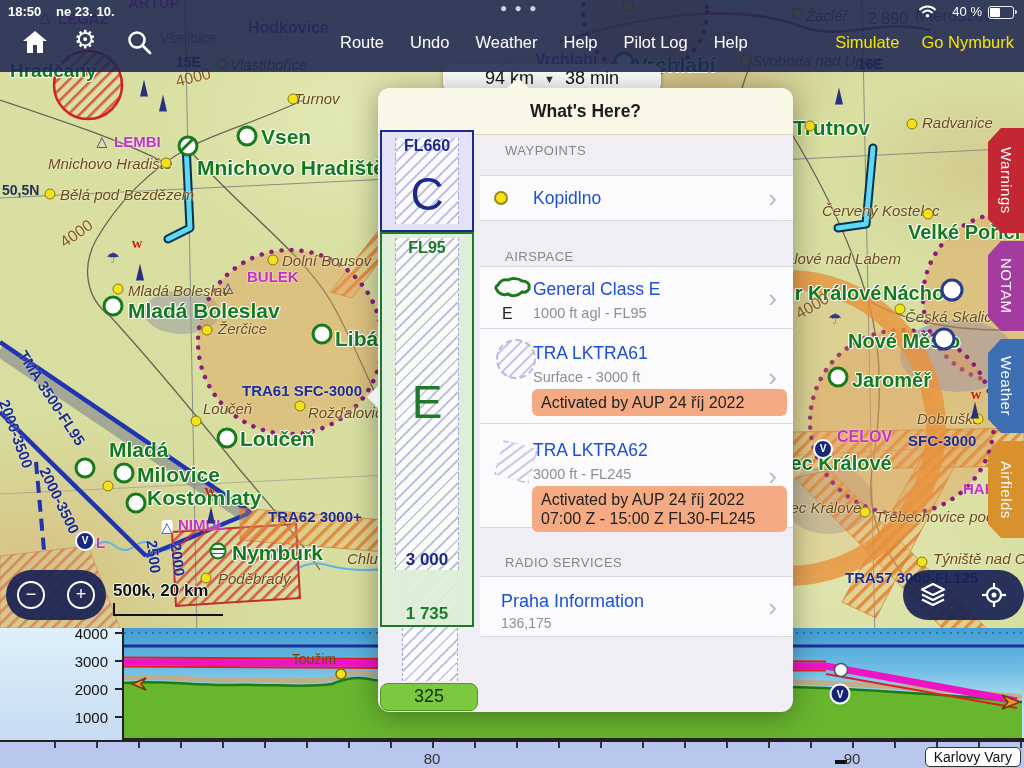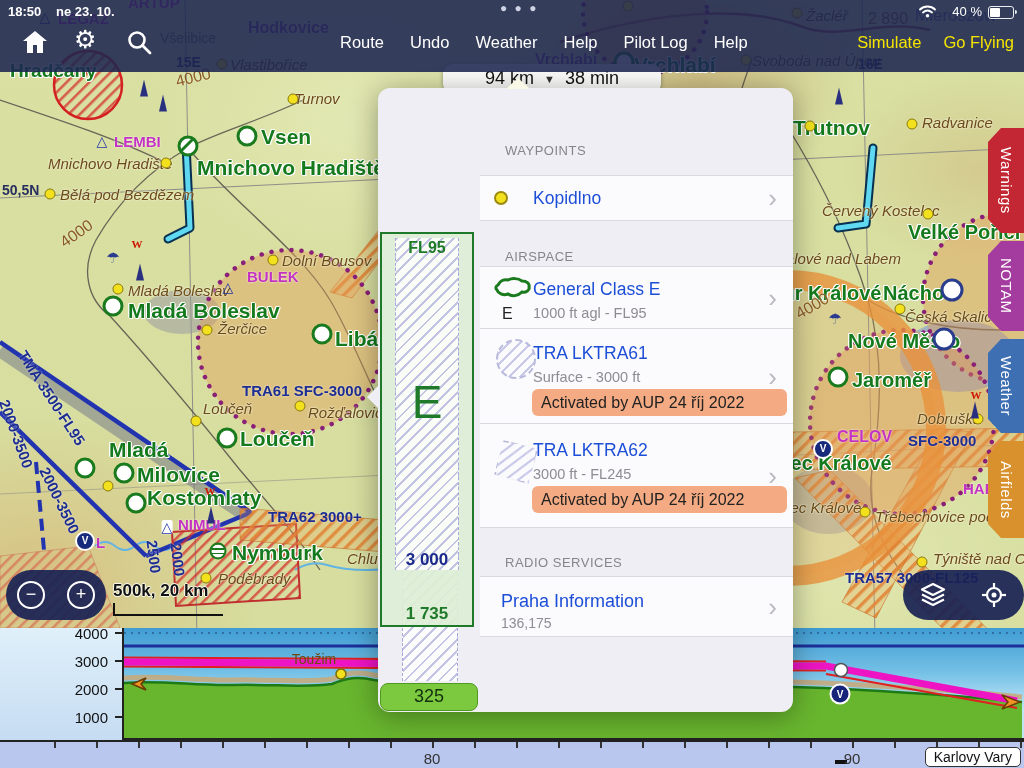--- a/index.html
+++ b/index.html
@@ -445,20 +445,21 @@
     </div>
     <div class="side-tab" style="top: 441px; height: 97px; background: rgb(216, 145, 44);">
       <span>Airfields</span>
     </div>
   </div>
 
 <div id="popup">
   <div id="popup-bg"></div>
   <div id="popup-arrow-up"></div>
   <div id="popup-arrow-left"></div>
+  <div id="popup-header">What's Here?</div>
 
   <div class="sec-h" style="top:62px">WAYPOINTS</div>
   <div class="prow" style="top:87px;height:44px">
     <div class="waypt-dot"></div>
     <div class="rtitle" style="top:22px">Kopidlno</div>
     <div class="chev">›</div>
   </div>
 
   <div class="sec-h" style="top:168px">AIRSPACE</div>
   <div class="prow" style="top:178px;height:62px">
@@ -480,33 +481,39 @@
     </div>
     <div class="chev">›</div>
   </div>
 
   <div class="prow" style="top:335px;height:103px">
     <div class="tra-icon poly" style="top:18px"></div>
     <div class="rtitle" style="top:26px">TRA LKTRA62</div>
     <div class="rsub" style="top:50px">3000 ft - FL245</div>
     <div class="act-box" style="top:62px">
       <div>Activated by AUP 24 říj 2022</div>
+      <div>07:00 Z - 15:00 Z FL30-FL245</div>
     </div>
     <div class="chev">›</div>
   </div>
 
   <div class="sec-h" style="top:474px">RADIO SERVICES</div>
   <div class="prow" style="top:488px;height:59px">
     <div class="rtitle" style="top:24px;left:21px;font-size:18px">Praha Information</div>
     <div class="rsub" style="top:46px;left:21px;font-size:14px">136,175</div>
     <div class="chev">›</div>
   </div>
 
   <div id="altcol">
     <div class="hatch" style="left:22px;width:56px;top:480px;height:113px"></div>
+    <div id="blk-c">
+      <div class="hatch" style="left:13px;right:13px;top:6px;bottom:6px"></div>
+      <div class="alt-lab" style="top:14px;font-size:16px;color:#1b2a8a;font-weight:bold">FL660</div>
+      <div class="alt-lab" style="top:62px;font-size:46px;color:#1b2a8a">C</div>
+    </div>
     <div id="blk-e">
       <div class="hatch" style="left:13px;right:13px;top:4px;height:332px"></div>
       <div class="alt-lab" style="top:14px;font-size:16px;color:#1e7a28;font-weight:bold">FL95</div>
       <div class="alt-lab" style="top:168px;font-size:46px;color:#1e7a28">E</div>
       <div class="alt-lab" style="top:326px;font-size:17px;color:#1b2a8a;font-weight:bold">3 000</div>
       <div class="alt-lab" style="top:380px;font-size:17px;color:#1e7a28;font-weight:bold">1 735</div>
     </div>
     <div id="ground-box">325</div>
   </div>
 </div>
@@ -541,16 +548,16 @@
     <div id="nav-menu">
         <span>Route</span>
         <span>Undo</span>
         <span>Weather</span>
         <span>Help</span>
         <span>Pilot Log</span>
         <span>Help</span>
       </div>
     <div id="nav-actions">
         <span>Simulate</span>
-        <span>Go Flying</span>
+        <span>Go Nymburk</span>
       </div>
   </div>
 </div>
 
 </body></html>

